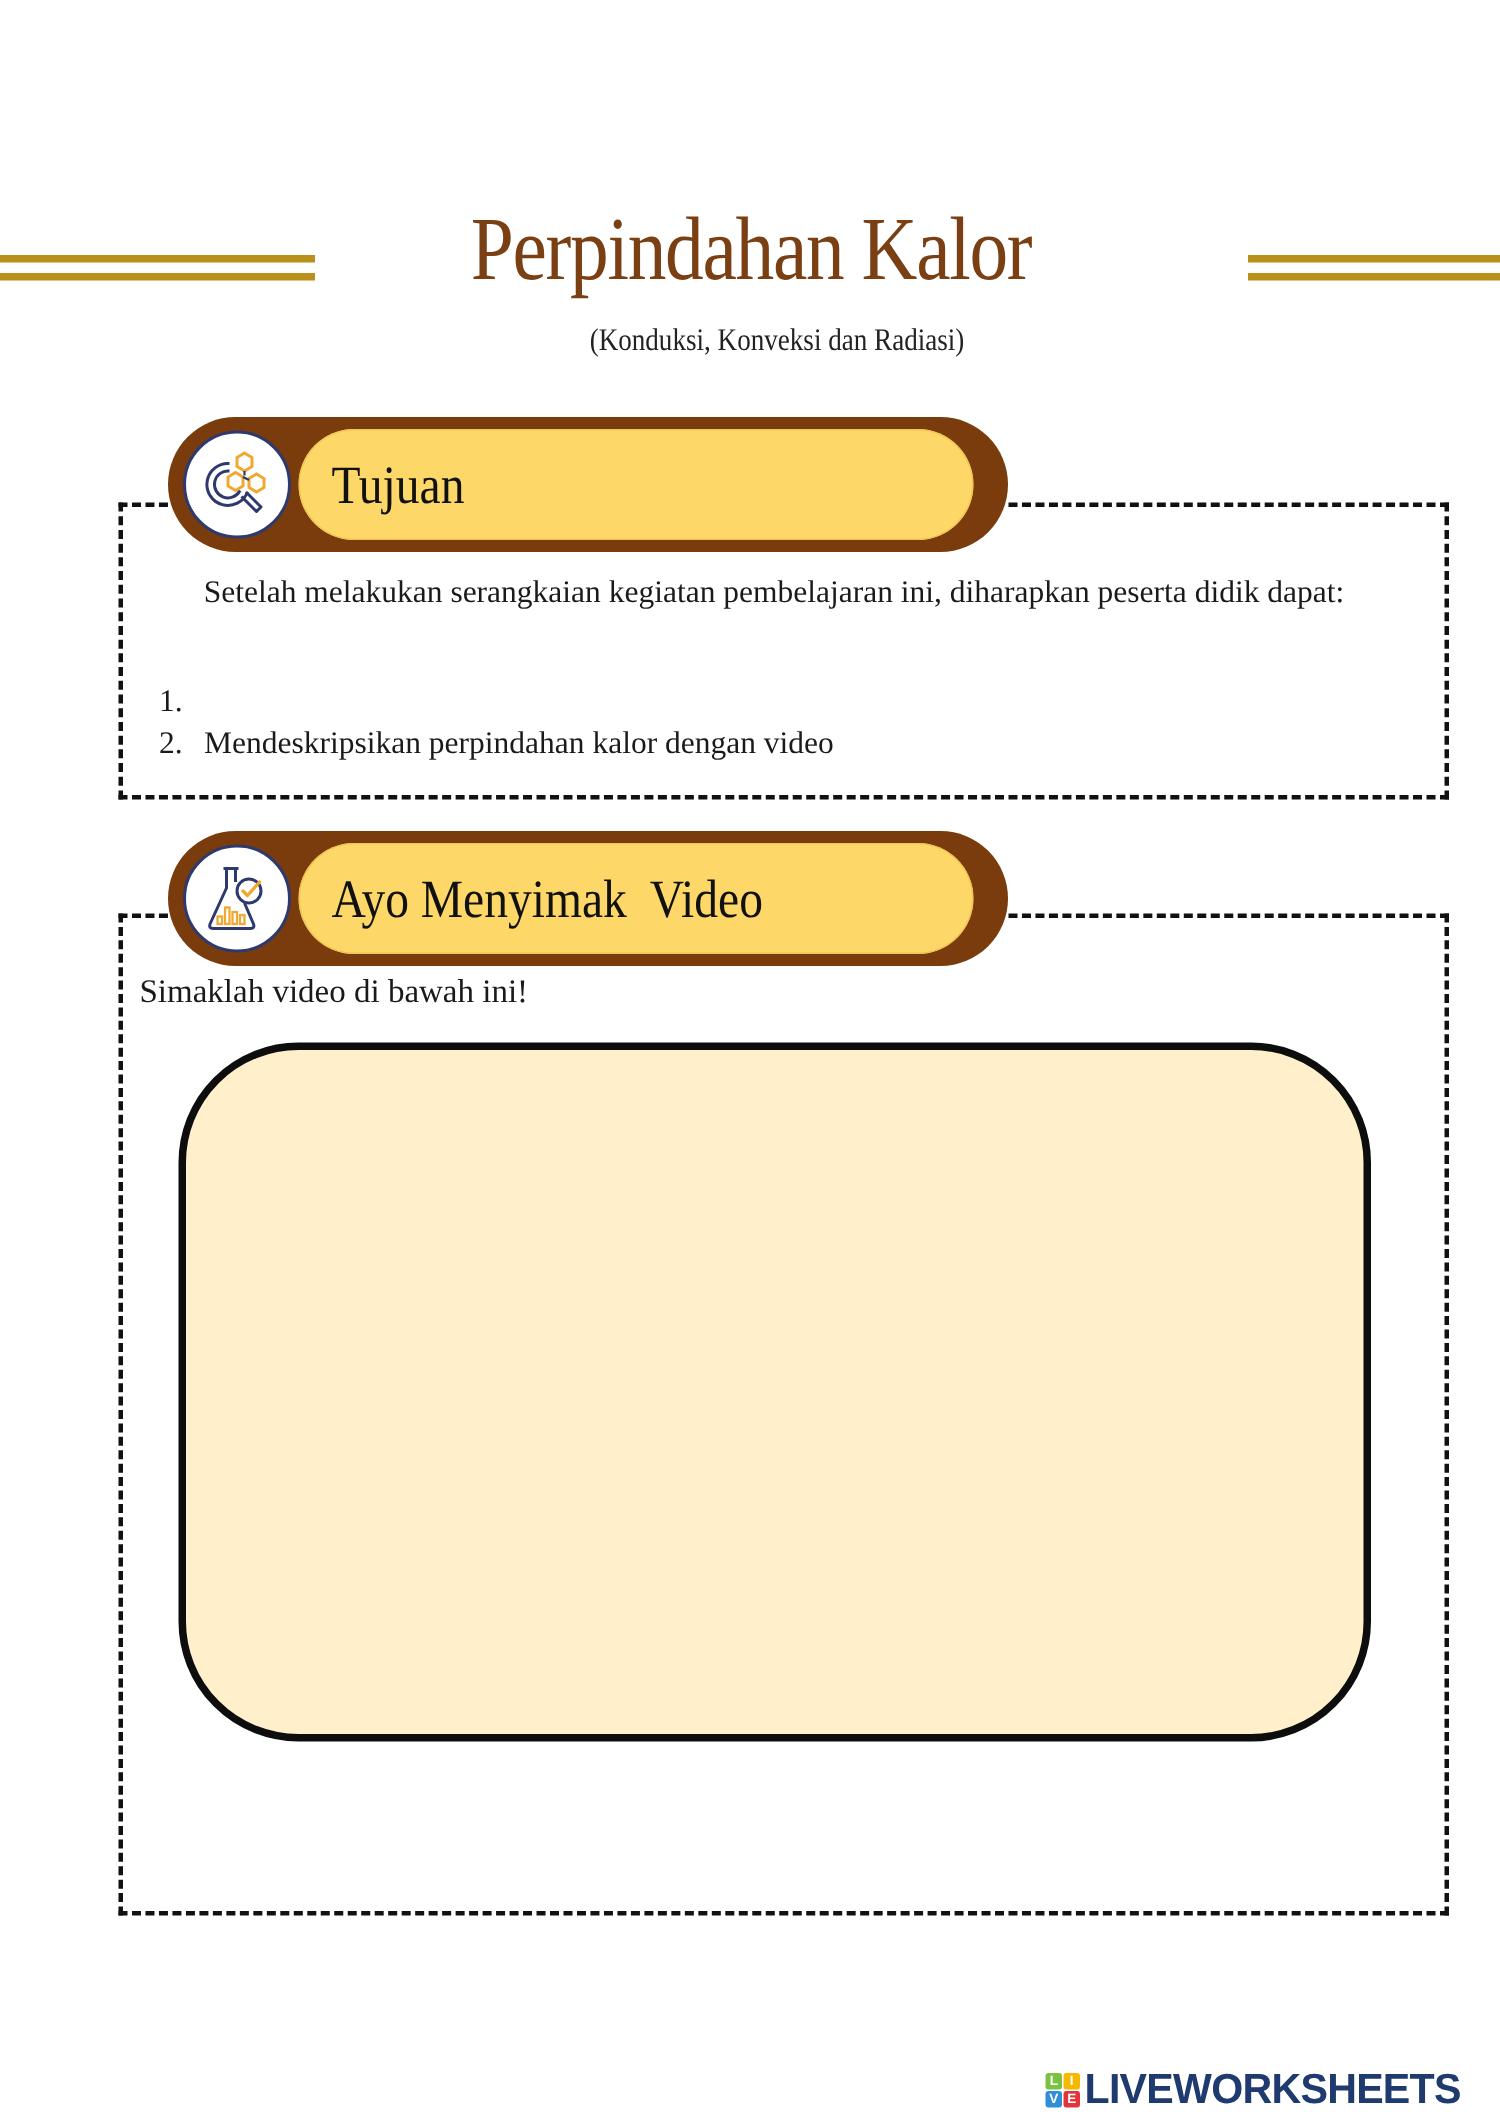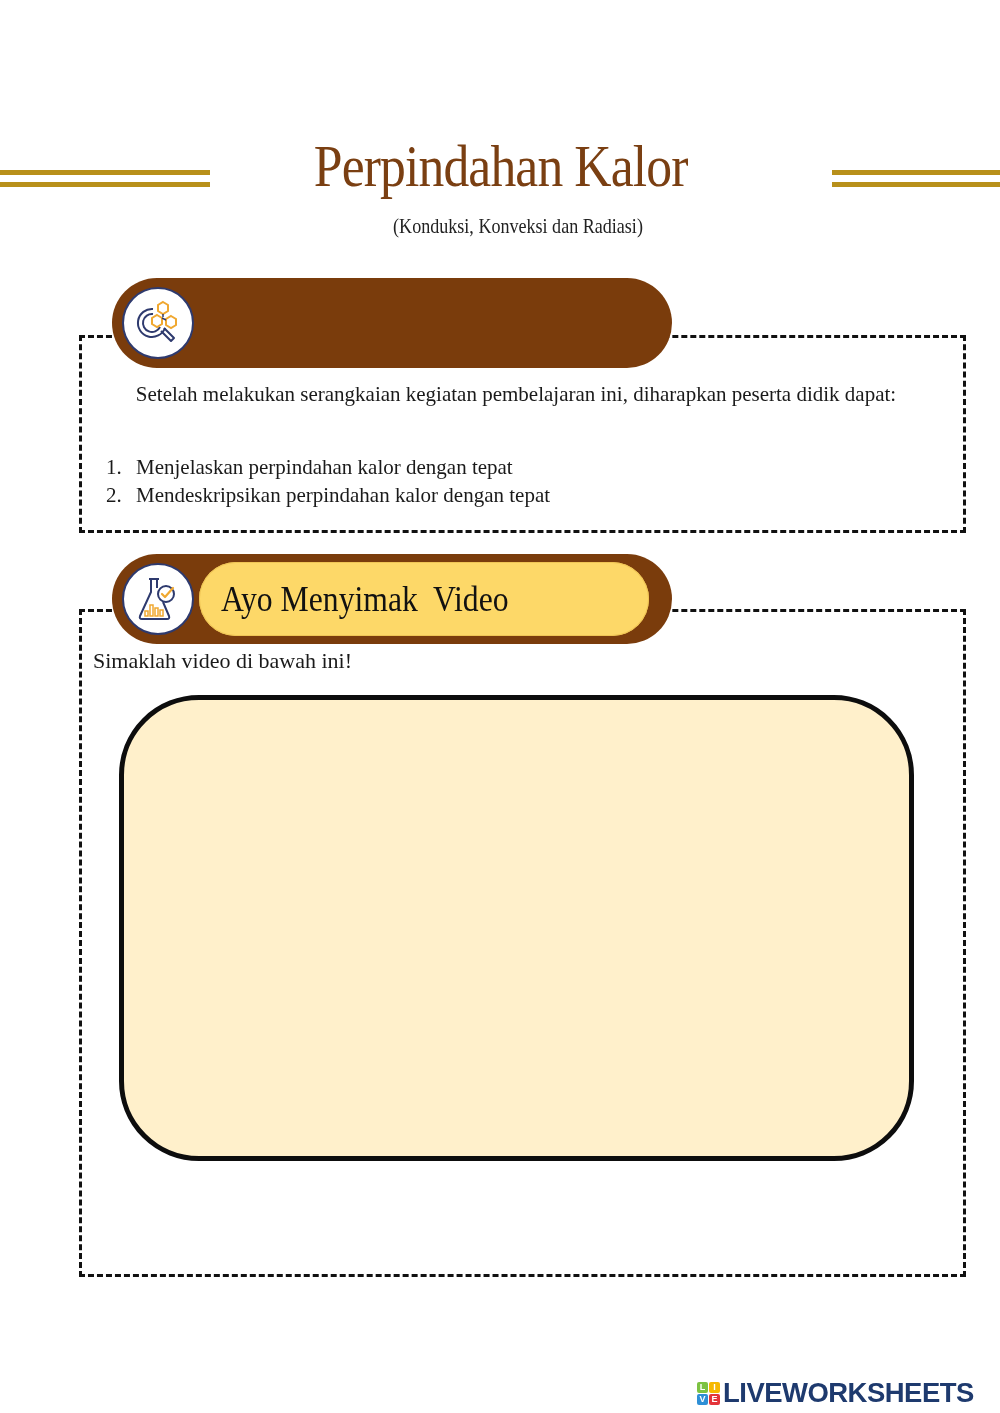--- a/index.html
+++ b/index.html
@@ -216,32 +216,34 @@
       <path d="M20 16 A9 9 0 1 0 27 29" fill="none" stroke="#2e3a6e" stroke-width="2"></path>
       <path d="M28 33 L38 43 L41 40 L31 30" fill="none" stroke="#2e3a6e" stroke-width="2" stroke-linejoin="round"></path>
 
       <polygon points="30,4 35,7 35,13 30,16 25,13 25,7" fill="none" stroke="#f0a830" stroke-width="2"></polygon>
       <polygon points="24,17 29,20 29,26 24,29 19,26 19,20" fill="none" stroke="#f0a830" stroke-width="2"></polygon>
       <polygon points="38,18 43,21 43,27 38,30 33,27 33,21" fill="none" stroke="#f0a830" stroke-width="2"></polygon>
       <line x1="29" y1="20" x2="33" y2="22" stroke="#2e3a6e" stroke-width="1.5"></line>
       <line x1="30" y1="16" x2="30" y2="19" stroke="#2e3a6e" stroke-width="1.5"></line>
     </svg>
   </div>
+  <div class="pill-inner">
+    <div class="pill-label">Tujuan</div>
+  </div>
 </div>
 
 <div class="body-text intro-text">Setelah melakukan serangkaian kegiatan pembelajaran ini, diharapkan peserta didik dapat:</div>
 
 <ul class="goal-list">
   <li>
     <span class="goal-num">1.</span>
-    <span>Menjelaskan perpindahan kalor dengan tepat</span>
   </li>
   <li>
     <span class="goal-num">2.</span>
-    <span>Mendeskripsikan perpindahan kalor dengan tepat</span>
+    <span>Mendeskripsikan perpindahan kalor dengan video</span>
   </li>
 </ul>
 
 <div class="dash-box" style="left:79px; top:609px; width:887px; height:668px;"></div>
 
 <div class="section-pill" style="left:112px; top:554px;text-align:right;">
   <div class="pill-icon">
     <svg width="50" height="50" viewBox="0 0 50 50">
 
       <path d="M16 5 L26 5 M18 5 L18 18 L7 42 Q6 45 9 45 L34 45 Q37 45 36 42 L30 28" fill="none" stroke="#2e3a6e" stroke-width="2" stroke-linejoin="round"></path>

